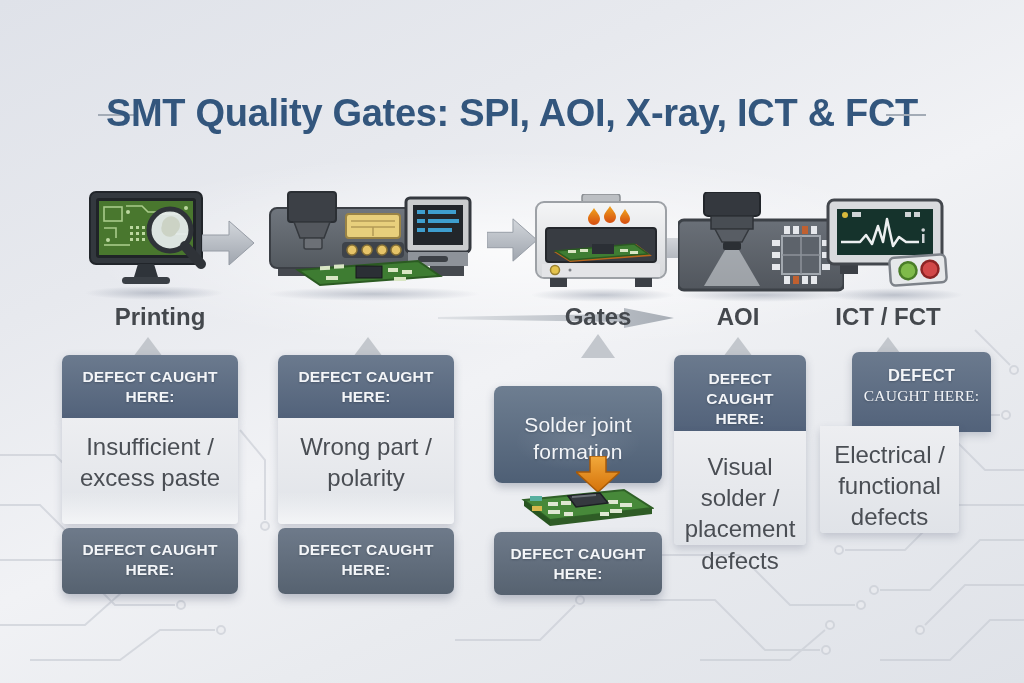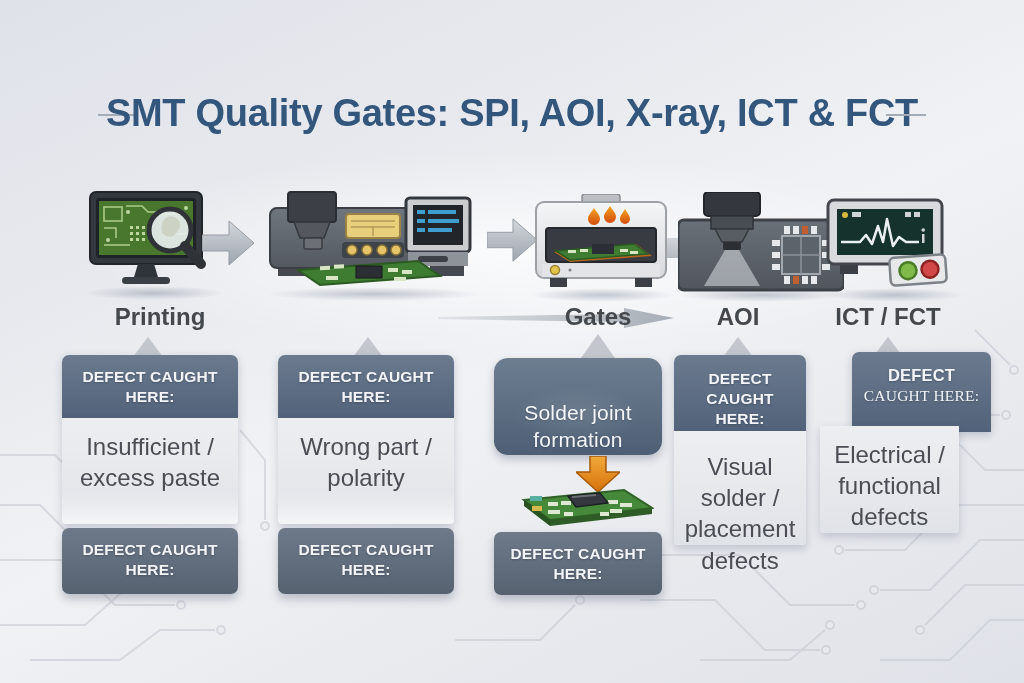--- a/index.html
+++ b/index.html
@@ -27,22 +27,22 @@
   .tri{position:absolute;width:0;height:0;border-left:15px solid transparent;border-right:15px solid transparent;
     border-bottom:20px solid #c3c7cd;z-index:1;transform:translateX(-50%);}
   
   .bhead,.bfoot,.bnote{position:absolute;box-sizing:border-box;color:#f3f5f8;text-align:center;
     font-weight:bold;font-size:15.5px;line-height:1.3;letter-spacing:.2px;z-index:2;
     text-shadow:0 1px 2px rgba(30,40,55,.35);}
   .bhead{border-radius:7px 7px 0 0;background:linear-gradient(#6b7a8e,#52627a);
     box-shadow:0 3px 8px rgba(60,70,95,.25);padding:12px 8px 0 8px;}
   .bfoot{border-radius:7px;background:linear-gradient(#6e7a8a,#566270);
     box-shadow:0 5px 10px rgba(60,70,95,.30);padding:12px 8px 0 8px;}
-  .bnote{border-radius:14px;background:linear-gradient(#6e7e91,#4e5f75);
-    box-shadow:0 4px 9px rgba(60,70,95,.30);font-weight:normal;font-size:21px;padding:41px 10px 0 10px;}
+  .bnote{border-radius:8px;background:linear-gradient(#6e7e91,#4e5f75);
+    box-shadow:0 4px 9px rgba(60,70,95,.30);font-weight:normal;font-size:21px;padding:25px 10px 0 10px;margin-top:28px;}
   .bnote::after{content:"";position:absolute;left:12%;top:28%;width:76%;height:60%;
     background:radial-gradient(ellipse at center,rgba(255,255,255,.10),rgba(255,255,255,0) 70%);}
   .bbody{position:absolute;box-sizing:border-box;background:linear-gradient(#edeef1,#e0e3e8);
     color:#4a4e54;font-size:24px;line-height:1.3;text-align:center;padding:13px 6px 0 6px;
     border-radius:0 0 4px 4px;box-shadow:0 4px 9px rgba(60,70,95,.22);z-index:2;}
   .bbody .pad{position:absolute;left:0;bottom:0;width:100%;height:32px;
     background:linear-gradient(rgba(244,245,247,.0),rgba(246,247,249,.9));border-radius:0 0 4px 4px;}
   .down-arrow,.pcb3{position:absolute;z-index:2;}
 </style>
 </head>

